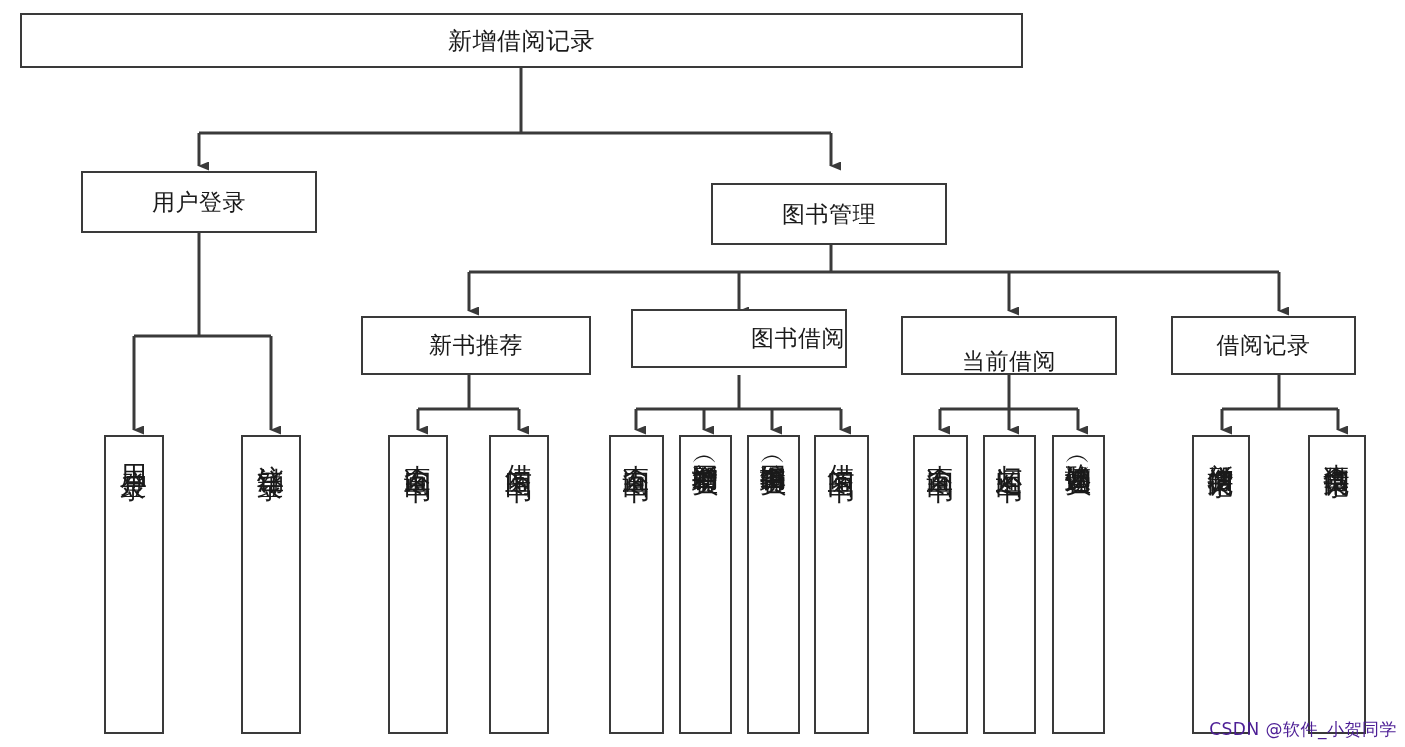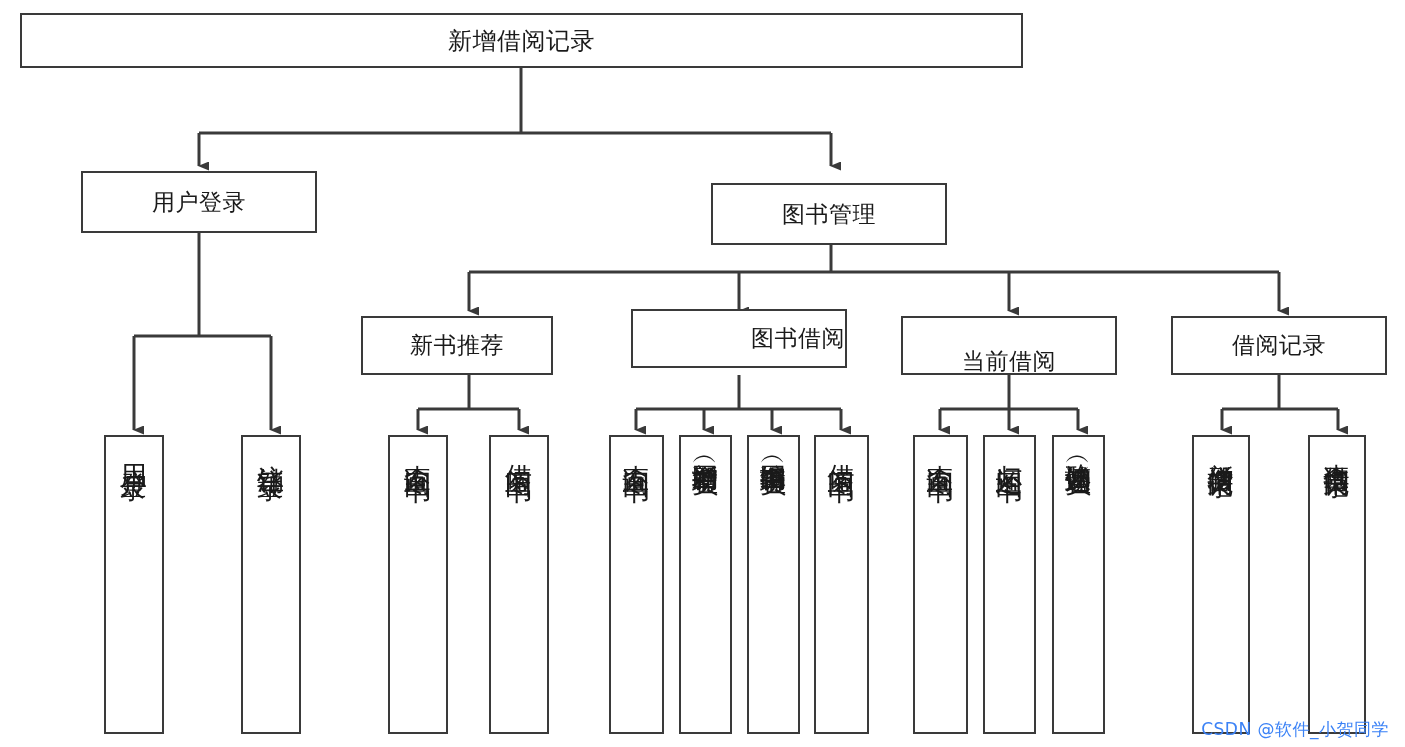--- a/index.html
+++ b/index.html
@@ -68,24 +68,24 @@
   .node.vert.long .node-label {
     font-size: 26px;
     letter-spacing: 1px;
   }
   .node.vert.med .node-label {
     font-size: 26px;
     letter-spacing: 2px;
   }
   #watermark {
     position: absolute;
-    right: 16px;
+    right: 8px;
     bottom: 6px;
     font-size: 17px;
-    color: #3b82f6;
+    color: #4c1d95;
     white-space: nowrap;
     letter-spacing: 0.5px;
   }
 </style>
 </head>
 <body>
 
 <div id="diagram-root">
 
   <svg id="edges-layer" viewBox="0 0 1405 747" width="1405" height="747">
@@ -143,33 +143,33 @@
   </div>
 
   <div class="node horiz" style="left:81px; top:171px; width:236px; height:62px;">
     <span class="node-label">用户登录</span>
   </div>
 
   <div class="node horiz" style="left:711px; top:183px; width:236px; height:62px;">
     <span class="node-label">图书管理</span>
   </div>
 
-  <div class="node horiz" style="left:361px; top:316px; width:192px; height:59px;">
+  <div class="node horiz" style="left:361px; top:316px; width:230px; height:59px;">
     <span class="node-label">新书推荐</span>
   </div>
 
   <div class="node horiz" style="left:631px; top:309px; width:216px; height:59px;justify-content:flex-end;">
     <span class="node-label">图书借阅</span>
   </div>
 
   <div class="node horiz" style="left:901px; top:316px; width:216px; height:59px;align-items:flex-end;">
     <span class="node-label">当前借阅</span>
   </div>
 
-  <div class="node horiz" style="left:1171px; top:316px; width:216px; height:59px;">
+  <div class="node horiz" style="left:1171px; top:316px; width:185px; height:59px;">
     <span class="node-label">借阅记录</span>
   </div>
 
   <div class="node vert" style="left:104px; top:435px; width:60px; height:299px;">
     <span class="node-label">用户登录</span>
   </div>
 
   <div class="node vert" style="left:241px; top:435px; width:60px; height:299px;">
     <span class="node-label">注销登录</span>
   </div>

